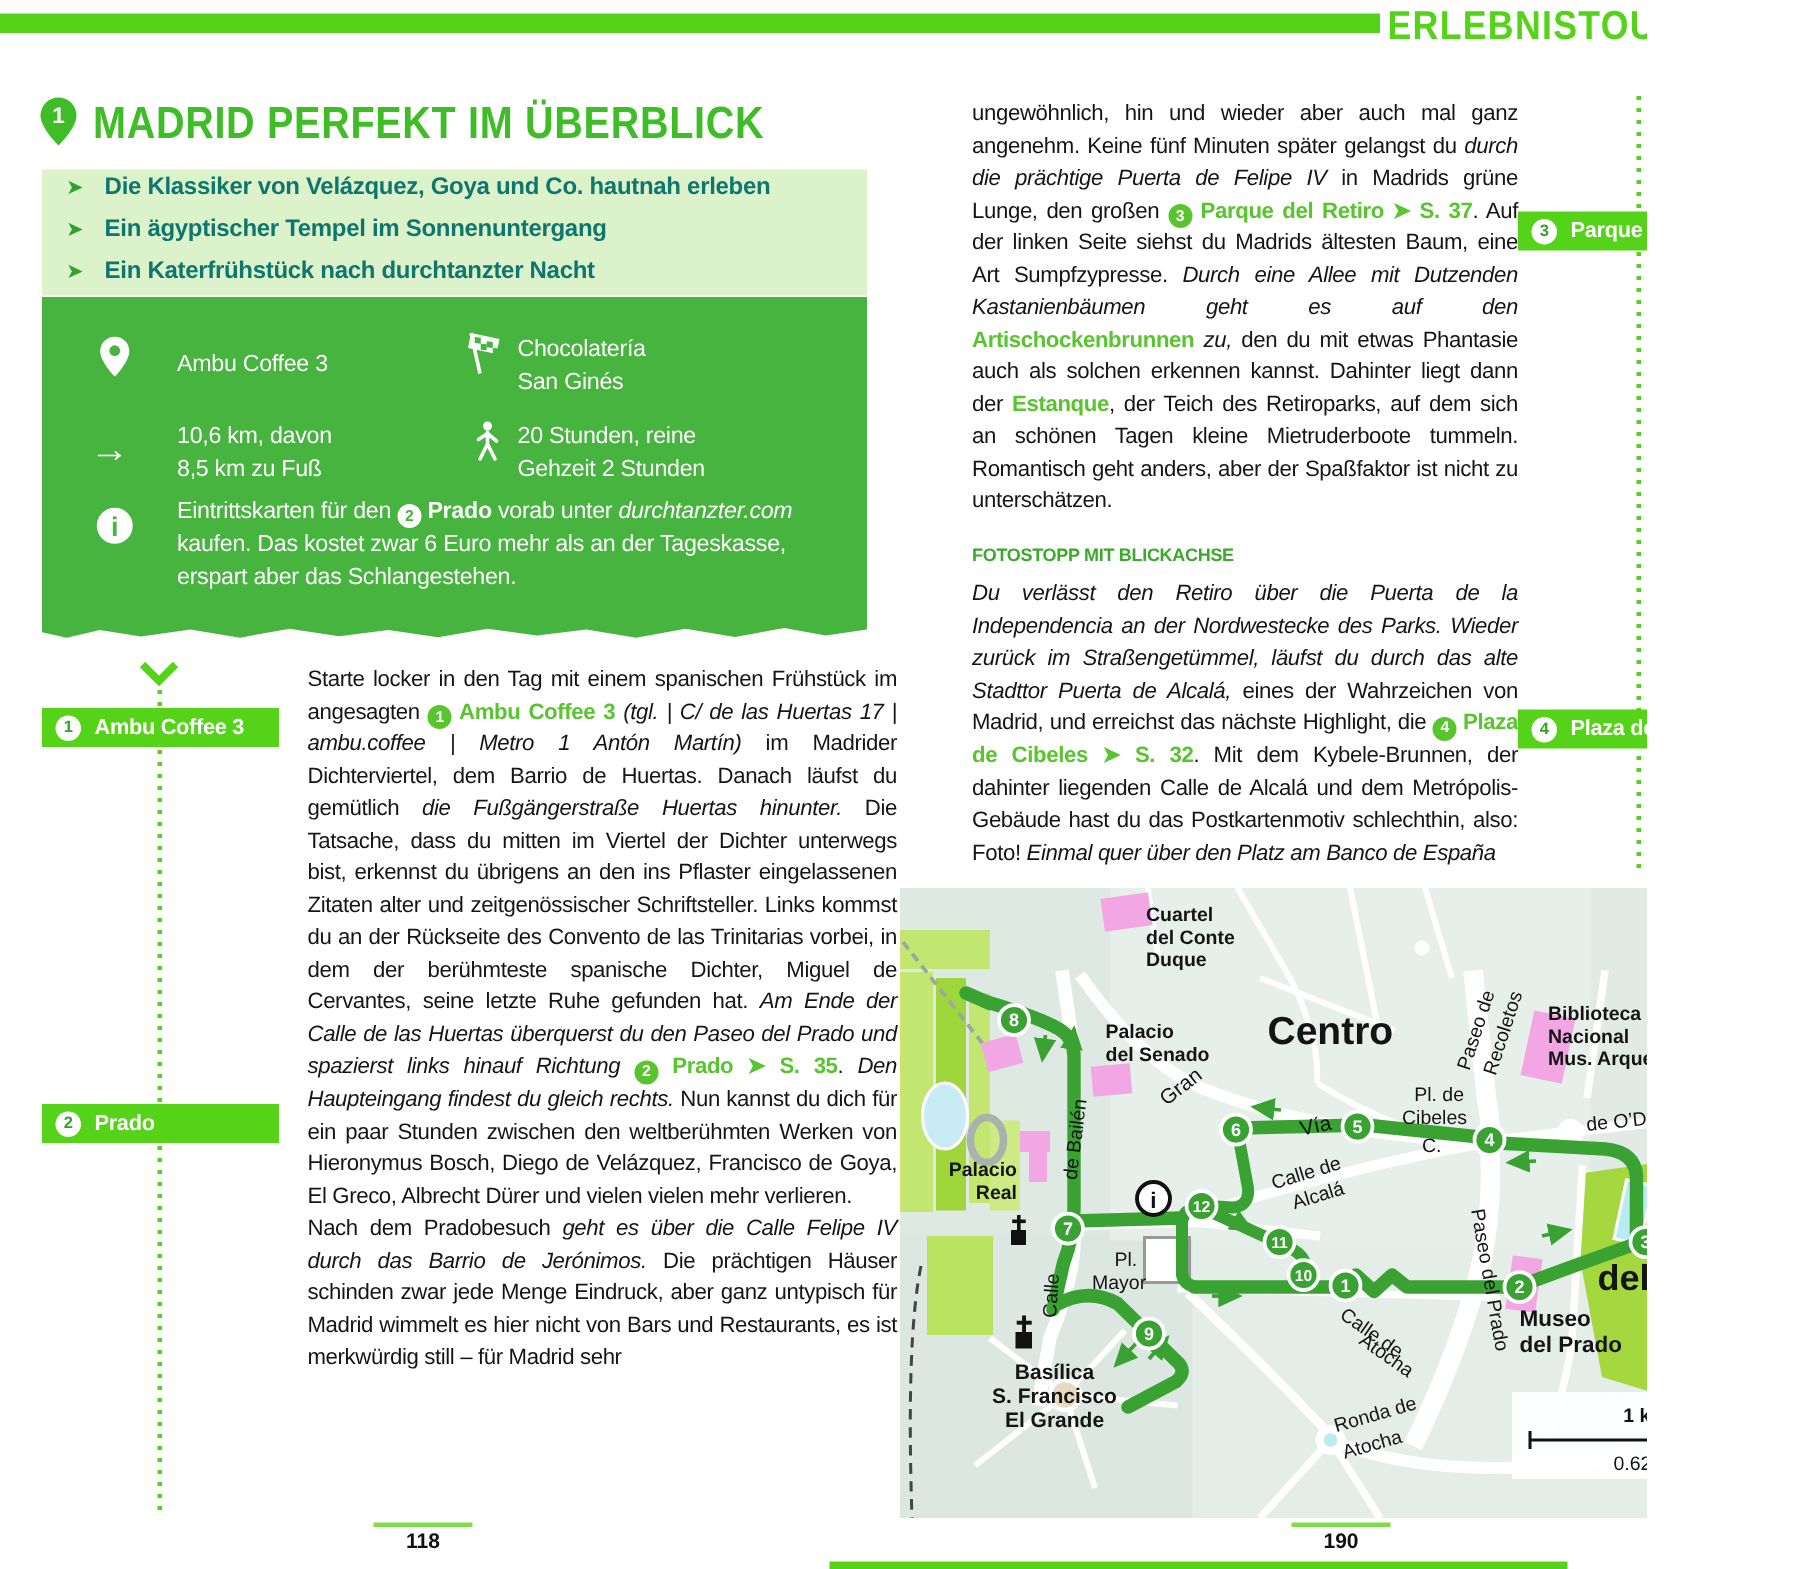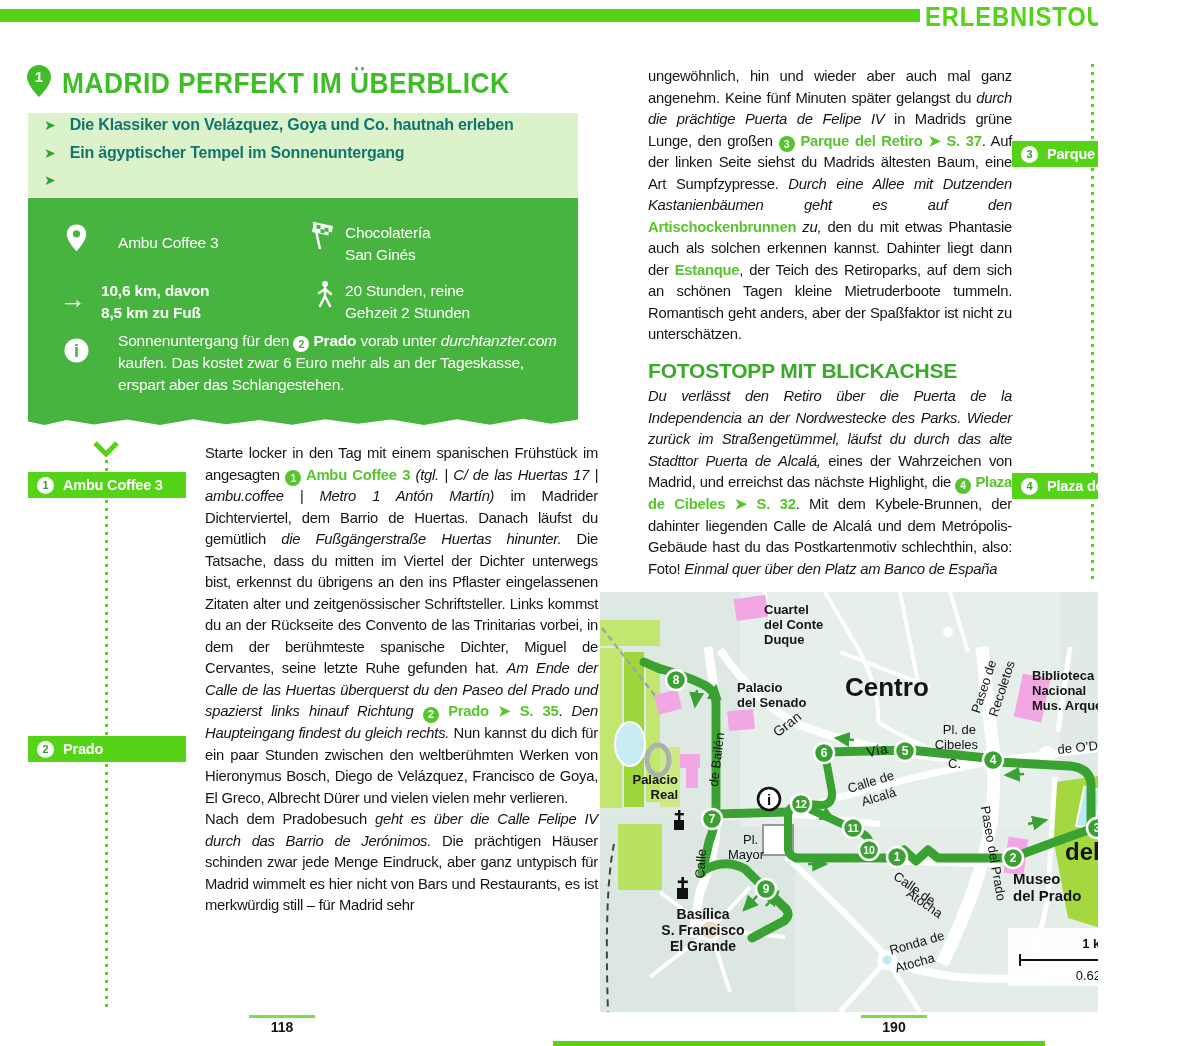--- a/index.html
+++ b/index.html
@@ -38,21 +38,21 @@
   .grn{color:var(--link);font-weight:bold;}
   .circ,.circw{display:inline-flex;align-items:center;justify-content:center;
      width:16px;height:16px;border-radius:50%;font-style:normal;
      font-size:10.5px;font-weight:bold;vertical-align:-2px;}
   .circ{background:var(--link);color:#fff;}
   .circw{background:#fff;color:var(--midgreen);}
 
   
   .col{position:absolute;font-size:14.8px;line-height:21.5px;letter-spacing:-.25px;
        text-align:justify;color:#151515;hyphens:auto;-webkit-hyphens:auto;}
-  .h2{font-size:21px;font-weight:bold;color:var(--head);letter-spacing:-.2px;margin:14px 0 5px 0;}
+  .h2{font-size:12px;font-weight:bold;color:var(--head);letter-spacing:-.2px;margin:14px 0 5px 0;}
   .para{margin:0 0 0 0;}
 
   
   .dotline{position:absolute;width:3px;
      background:repeating-linear-gradient(to bottom,var(--green) 0 3px,transparent 3px 8px);}
   .badge{position:absolute;height:26px;background:var(--green);display:flex;align-items:center;
          padding-left:9px;box-sizing:border-box;}
   .bnum{width:17px;height:17px;border-radius:50%;background:#fff;color:#33a12c;
         display:flex;align-items:center;justify-content:center;font-size:11px;font-weight:bold;margin-right:9px;}
   .blabel{color:#fff;font-size:14.5px;font-weight:bold;letter-spacing:-.2px;}
@@ -87,20 +87,21 @@
     <div class="hlrow">
       <span class="hlarrow">➤</span>
       <span class="hltext">Die Klassiker von Velázquez, Goya und Co. hautnah erleben</span>
     </div>
     <div class="hlrow">
       <span class="hlarrow">➤</span>
       <span class="hltext">Ein ägyptischer Tempel im Sonnenuntergang</span>
     </div>
     <div class="hlrow">
       <span class="hlarrow">➤</span>
+      <span class="hltext">Ein Katerfrühstück nach durchtanzter Nacht</span>
     </div>
   </div>
 
   <div class="factbox">
     <span class="ficon" style="left:38px;top:26px;">
       <svg width="21" height="28" viewBox="0 0 21 28">
           <path d="M10.5,0.5 C5,0.5 0.8,4.7 0.8,10.2 c0,7 9.7,17 9.7,17 s9.7,-10 9.7,-17 C20.2,4.7 16,0.5 10.5,0.5 z" fill="#fff"></path>
           <circle cx="10.5" cy="9.8" r="3.6" fill="#46b43e"></circle>
         </svg>
     </span>
@@ -117,21 +118,21 @@
           <rect x="18.5" y="10" width="4" height="4" fill="#46b43e" transform="skewY(6)"></rect>
         </g>
       </svg>
     </span>
     <div class="fact" style="left:317px;top:24px;">
       <div>Chocolatería</div>
         <div>San Ginés</div>
     </div>
 
     <span class="ficon" style="left:32px;top:86px;font-size:26px;font-weight:bold;">→</span>
-    <div class="fact" style="left:73px;top:82px;font-weight:bold;">
+    <div class="fact" style="left:90px;top:82px;">
       <div>10,6 km, davon</div>
         <div>8,5 km zu Fuß</div>
     </div>
 
     <span class="ficon" style="left:286px;top:82px;">
       <svg width="22" height="30" viewBox="0 0 22 30">
         <circle cx="11" cy="4" r="3" fill="#fff"></circle>
         <path d="M11,8 L11,16 M11,9 L5,13 M11,9 L17,14 M11,16 L6,26 M11,16 L16,26" stroke="#fff" stroke-width="2.4" stroke-linecap="round" fill="none"></path>
       </svg>
     </span>
@@ -139,21 +140,21 @@
       <div>20 Stunden, reine</div>
         <div>Gehzeit 2 Stunden</div>
     </div>
 
     <span class="ficon" style="left:36px;top:140px;">
       <svg width="25" height="25" viewBox="0 0 25 25">
           <circle cx="12.5" cy="12.5" r="12" fill="#fff"></circle>
       <text x="12.5" y="19" text-anchor="middle" font-size="18" font-weight="bold" fill="#46b43e" font-family="Liberation Serif,serif">i</text>
         </svg>
     </span>
-    <div class="fact" style="left:90px;top:132px;width:446px;"><span>Sonnenuntergang für den </span><span class="circw">2</span><span class="b"> Prado</span><span> vorab unter </span><span class="it">durchtanzter.com</span><span> kaufen. Das kostet zwar 6 Euro mehr als an der Tageskasse, erspart aber das Schlangestehen.</span></div>
+    <div class="fact" style="left:90px;top:132px;width:446px;"><span>Eintrittskarten für den </span><span class="circw">2</span><span class="b"> Prado</span><span> vorab unter </span><span class="it">durchtanzter.com</span><span> kaufen. Das kostet zwar 6 Euro mehr als an der Tageskasse, erspart aber das Schlangestehen.</span></div>
   </div>
 
   <svg class="abs" style="left:92px;top:440px;" width="28" height="18">
     <path d="M3,3 L14,14 L25,3" stroke="#55d318" stroke-width="5" fill="none"></path>
   </svg>
   <div class="dotline" style="left:105px;top:460px;height:548px;"></div>
   <div class="badge" style="left:28px;top:472px;width:158px;">
     <span class="bnum">1</span>
     <span class="blabel">Ambu Coffee 3</span>
   </div>

